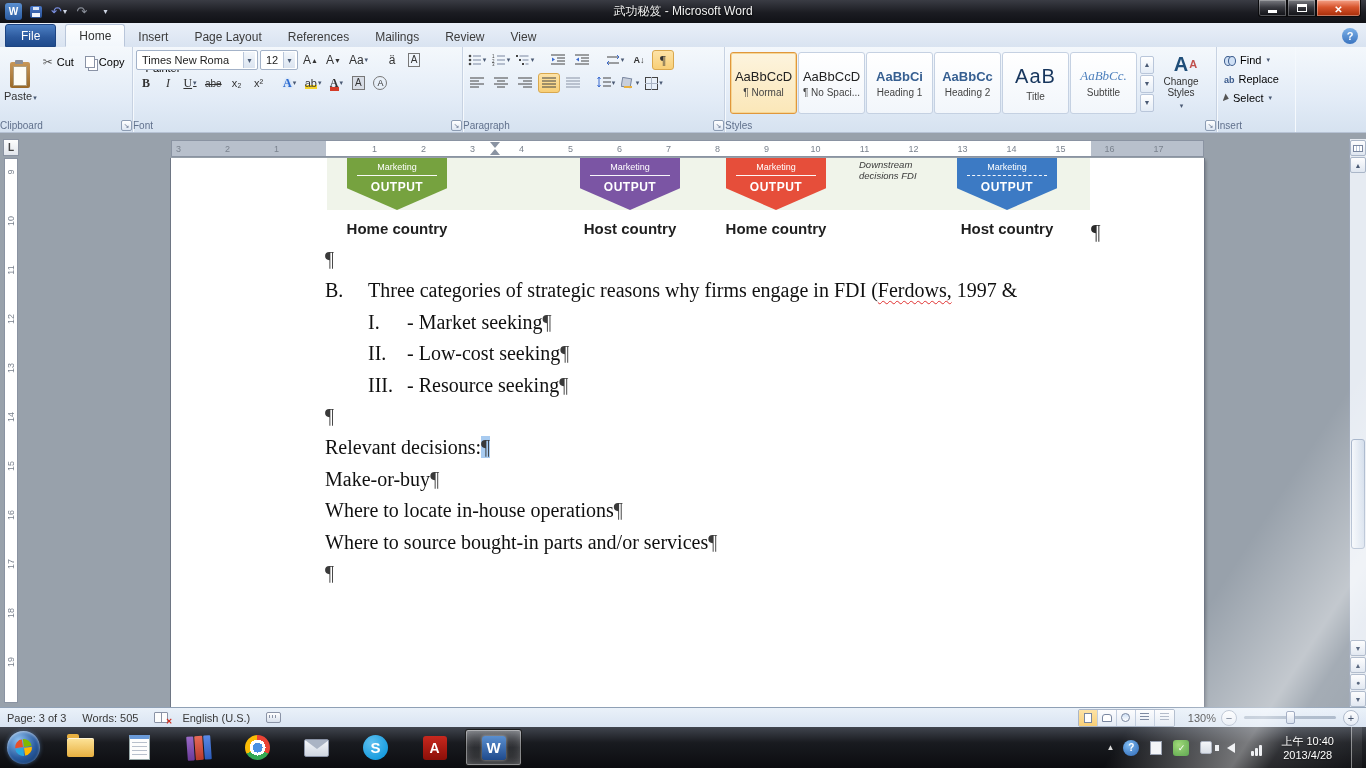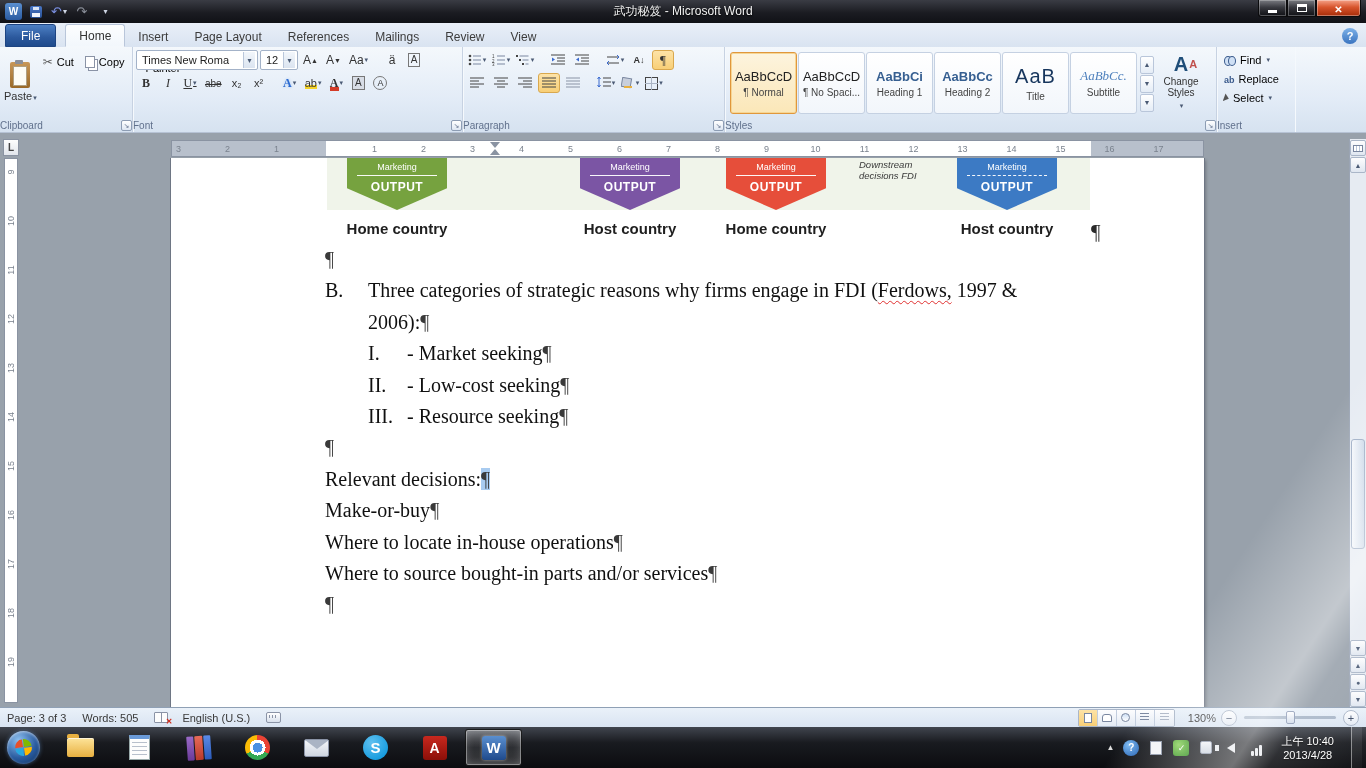--- a/index.html
+++ b/index.html
@@ -638,21 +638,20 @@
               </div>
               <div class="dcountry">Host country</div>
             </div>
         </div>
         <span class="stray-pilcrow">¶</span>
       </div>
 
       <div class="bodytext">
         <div class="tline"><span class="pilcrow">¶</span></div>
         <div class="tline"><span class="num-b">B.</span><span>Three categories of strategic reasons why firms engage in FDI (</span><span class="squiggle">Ferdows,</span><span> 1997 &amp;</span></div>
-        <div class="tline list-line"><span>2006):</span><span class="pilcrow">¶</span></div>
         <div class="tline list-line"><span class="num-r">I.</span><span>- Market seeking</span><span class="pilcrow">¶</span></div>
           <div class="tline list-line"><span class="num-r">II.</span><span>- Low-cost seeking</span><span class="pilcrow">¶</span></div>
           <div class="tline list-line"><span class="num-r">III.</span><span>- Resource seeking</span><span class="pilcrow">¶</span></div>
         <div class="tline"><span class="pilcrow">¶</span></div>
         <div class="tline"><span>Relevant decisions:</span><span class="pilcrow sel">¶</span></div>
         <div class="tline"><span>Make-or-buy</span><span class="pilcrow">¶</span></div>
         <div class="tline"><span>Where to locate in-house operations</span><span class="pilcrow">¶</span></div>
         <div class="tline"><span>Where to source bought-in parts and/or services</span><span class="pilcrow">¶</span></div>
         <div class="tline"><span class="pilcrow">¶</span></div>
       </div>

